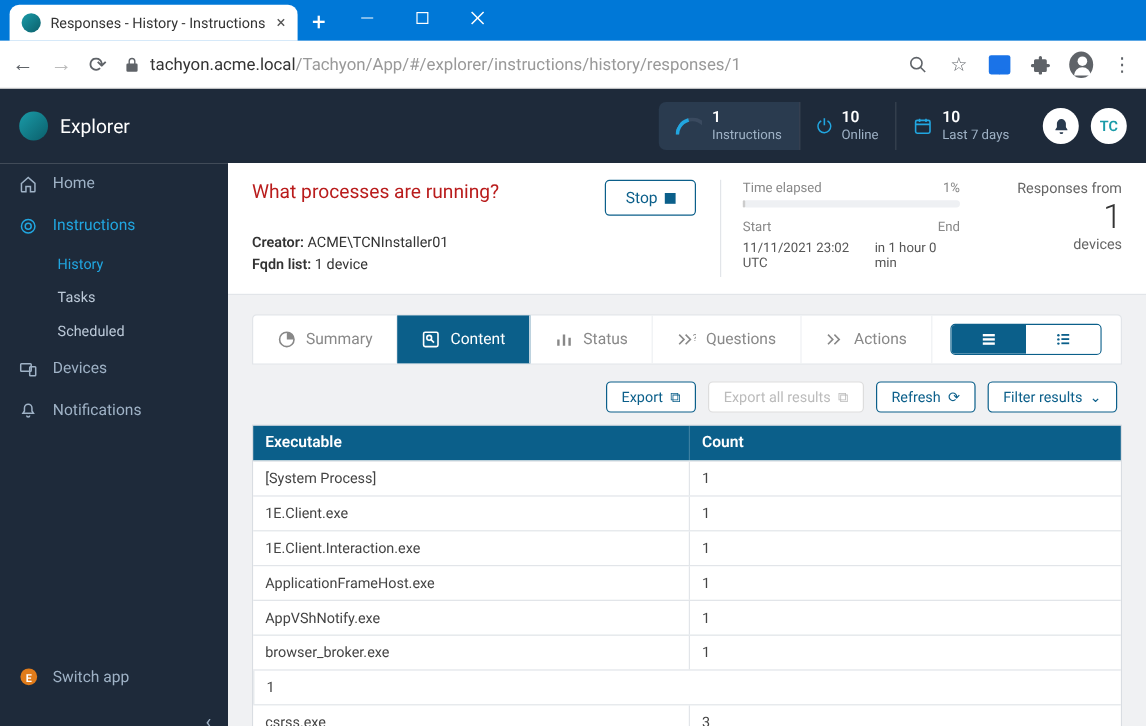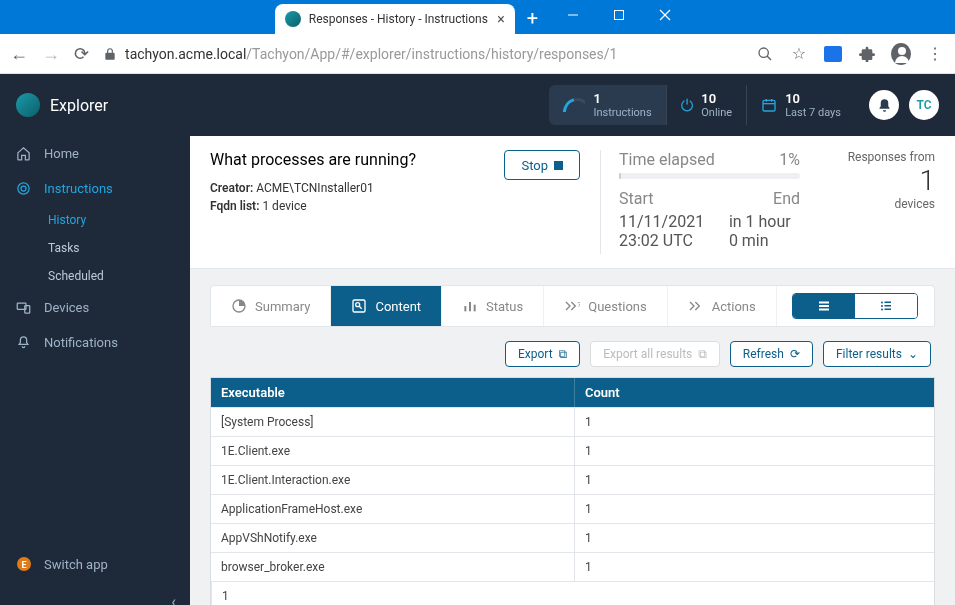--- a/index.html
+++ b/index.html
@@ -1,17 +1,17 @@
 <!DOCTYPE html>
 <html><head>
 <meta charset="utf-8">
 <style>
 *{box-sizing:border-box;margin:0;padding:0;font-family:-apple-system,BlinkMacSystemFont,"Segoe UI",Roboto,Arial,sans-serif}
 body{width:955px;height:605px;overflow:hidden;background:#fff}
-.titlebar{height:34px;background:#0078d7;display:flex;align-items:flex-end;justify-content:center}
+.titlebar{height:34px;background:#0078d7;display:flex;align-items:flex-end;justify-content:flex-start}
 .tab{background:#fff;border-radius:8px 8px 0 0;height:30px;margin-left:8px;display:flex;align-items:center;padding:0 10px;width:240px;position:relative;gap:8px}
 .favicon{width:16px;height:16px;border-radius:50%;background:linear-gradient(135deg,#1a9ba8,#0b5f6b)}
 .tab-title{font-size:12px;color:#333;white-space:nowrap;overflow:hidden;text-overflow:ellipsis;flex:1}
 .tab-close{font-size:14px;color:#555;cursor:pointer}
 .newtab{color:#fff;font-size:20px;padding:0 12px 4px;cursor:pointer}
 .winbtns{display:flex;align-self:flex-start}
 .winbtn{width:46px;height:30px;display:flex;align-items:center;justify-content:center;color:#fff;font-size:12px;cursor:pointer}
 .addrbar{height:40px;background:#fff;border-bottom:1px solid #e0e0e0;display:flex;align-items:center;padding:0 10px;gap:14px}
 .navicon{color:#5f6368;font-size:18px;cursor:pointer}
 .navicon.disabled{color:#bbb}
@@ -46,26 +46,26 @@
 .side-item.active{color:#21a6e0}
 .side-sub{padding:7px 16px 7px 48px;font-size:12px;cursor:pointer;color:#bcc9d8}
 .side-sub.active{color:#21a6e0;font-weight:400}
 .side-bottom{margin-top:auto}
 .collapse-btn{text-align:right;padding:10px 14px;color:#9fb2c6;font-size:16px;cursor:pointer}
 .side-icon{width:16px;text-align:center}
 
 .main{flex:1;background:#f0f1f3;overflow-y:auto}
 .infopanel{background:#fff;border-bottom:1px solid #e2e5e9;padding:14px 20px;display:flex;gap:20px}
 .info-left{flex:1}
-.question{font-size:16px;color:#000000;margin-bottom:12px}
+.question{font-size:16px;color:#b91c1c;margin-bottom:26px}
 .meta{font-size:12px;color:#333;margin-bottom:4px}
 .meta .label{font-weight:600}
 .stop-btn{border:1px solid #0b5f8a;color:#0b5f8a;background:#fff;padding:5px 16px;border-radius:4px;font-size:13px;display:flex;align-items:center;gap:6px;cursor:pointer;height:30px}
 .stop-sq{width:9px;height:9px;background:#0b5f8a}
-.info-mid{width:200px;border-left:1px solid #e2e5e9;padding-left:18px;font-size:16px;color:#888}
+.info-mid{width:200px;border-left:1px solid #e2e5e9;padding-left:18px;font-size:11px;color:#888}
 .progress-row{display:flex;justify-content:space-between;margin-bottom:4px}
 .progress-bar{height:6px;background:#eef0f3;border-radius:3px;margin-bottom:10px;position:relative}
 .progress-bar::after{content:"";position:absolute;left:0;top:0;width:1%;height:100%;background:#ccc;border-radius:3px}
 .info-right{width:115px;text-align:right;color:#666;font-size:12px}
 .big-num{font-size:28px;color:#333;font-weight:300}
 
 .tabbar{background:#fff;margin:16px 20px 0;border:1px solid #e2e5e9;border-radius:4px 4px 0 0;display:flex;align-items:center}
 .ptab{padding:12px 20px;font-size:13px;color:#888;display:flex;align-items:center;gap:8px;cursor:pointer;border-right:1px solid #eef0f3}
 .ptab.active{background:#0b5f8a;color:#fff}
 .view-toggle{margin-left:auto;margin-right:16px;display:flex;border:1px solid #0b5f8a;border-radius:4px;overflow:hidden}

